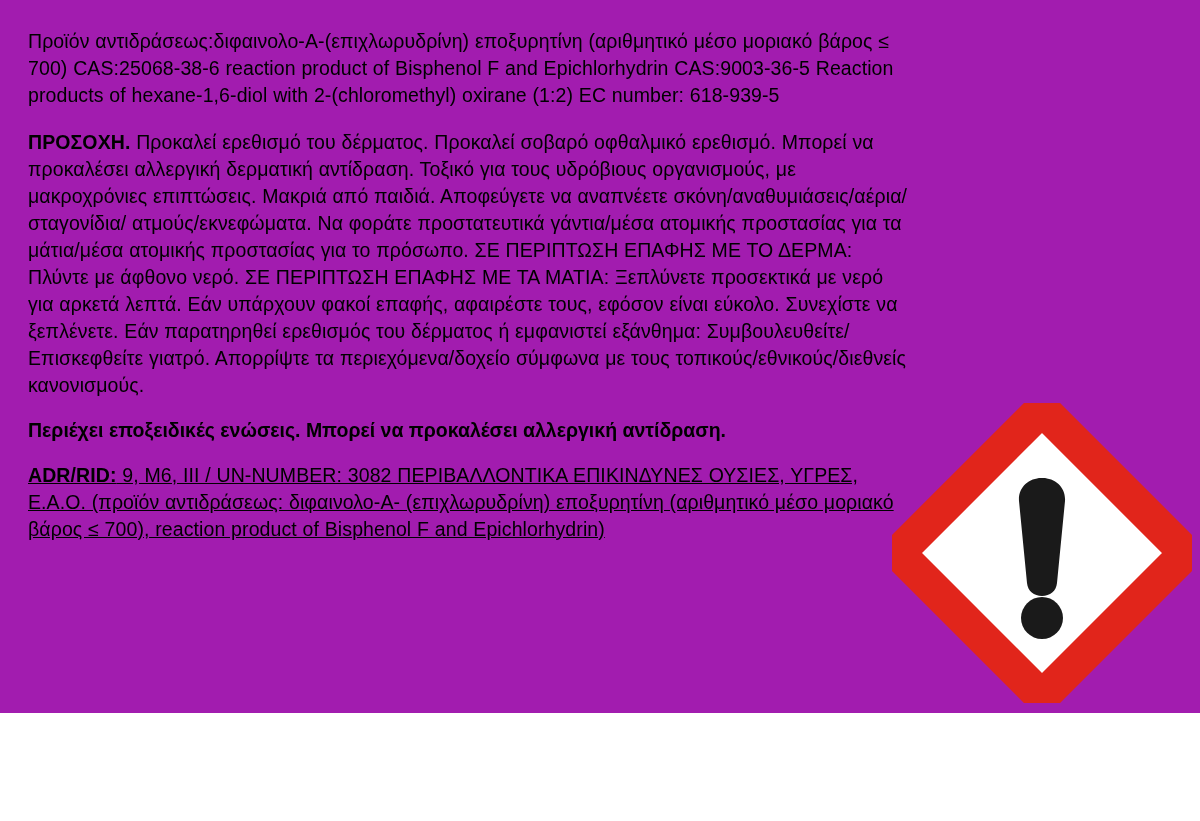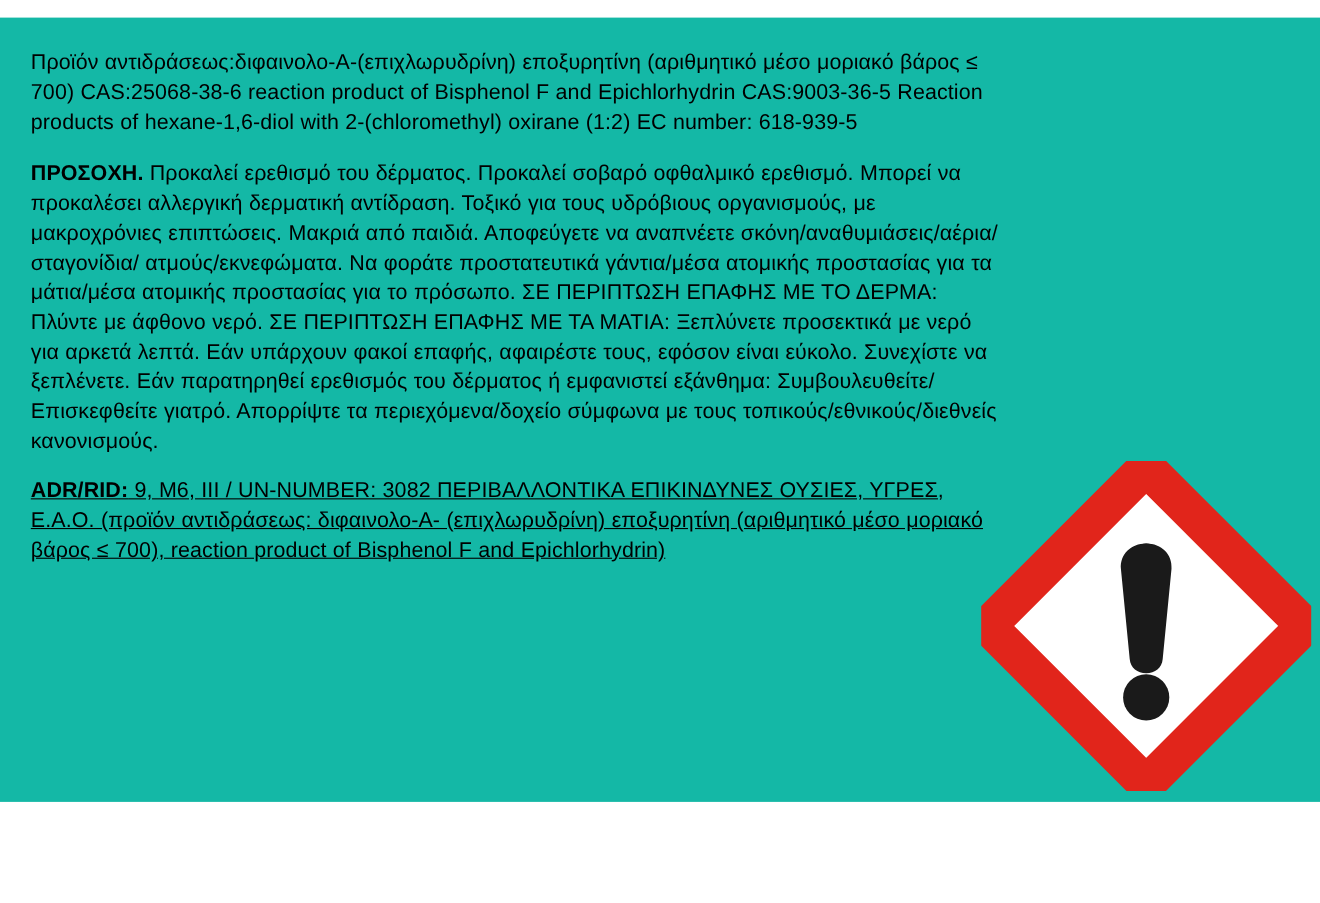--- a/index.html
+++ b/index.html
@@ -14,22 +14,21 @@
     font-family: "Liberation Sans", sans-serif;
     color: #000000;
     overflow: hidden;
   }
   .sheet {
     position: absolute;
     left: 0;
     top: 0;
     width: 1200px;
     height: 713px;
-    background: #14b8a6;
-    margin-top: 16px;
+    background: #a21caf;
   }
   .content {
     position: absolute;
     left: 28px;
     top: 28px;
     width: 880px;
   }
   .block {
     font-size: 19.5px;
     line-height: 27px;
@@ -73,20 +72,21 @@
 <div class="sheet">
 
   <div class="content">
 
     <p class="block tight">Προϊόν αντιδράσεως:διφαινολο-Α-(επιχλωρυδρίνη) εποξυρητίνη (αριθμητικό μέσο μοριακό βάρος ≤ 700)  CAS:25068-38-6 reaction product of Bisphenol F and Epichlorhydrin CAS:9003-36-5 Reaction products of hexane-1,6-diol with 2-(chloromethyl) oxirane (1:2) EC number: 618-939-5</p>
 
     <p class="block">
       <span class="lead">ΠΡΟΣΟΧΗ.</span><span> Προκαλεί ερεθισμό του δέρματος. Προκαλεί σοβαρό οφθαλμικό ερεθισμό. Μπορεί να προκαλέσει αλλεργική δερματική αντίδραση. Τοξικό για τους υδρόβιους οργανισμούς, με μακροχρόνιες επιπτώσεις. Μακριά από παιδιά. Αποφεύγετε να αναπνέετε σκόνη/αναθυμιάσεις/αέρια/σταγονίδια/ ατμούς/εκνεφώματα. Να φοράτε προστατευτικά γάντια/μέσα ατομικής προστασίας για τα μάτια/μέσα ατομικής  προστασίας για το πρόσωπο. ΣΕ ΠΕΡΙΠΤΩΣΗ ΕΠΑΦΗΣ ΜΕ ΤΟ ΔΕΡΜΑ: Πλύντε με άφθονο νερό. ΣΕ ΠΕΡΙΠΤΩΣΗ ΕΠΑΦΗΣ ΜΕ ΤΑ ΜΑΤΙΑ: Ξεπλύνετε προσεκτικά με νερό για αρκετά λεπτά. Εάν υπάρχουν φακοί επαφής, αφαιρέστε τους, εφόσον είναι εύκολο. Συνεχίστε να ξεπλένετε. Εάν παρατηρηθεί ερεθισμός του δέρματος ή εμφανιστεί εξάνθημα: Συμβουλευθείτε/Επισκεφθείτε γιατρό. Απορρίψτε τα περιεχόμενα/δοχείο σύμφωνα με τους τοπικούς/εθνικούς/διεθνείς κανονισμούς.</span>
     </p>
 
+    <p class="bold-para">Περιέχει εποξειδικές ενώσεις. Μπορεί να προκαλέσει αλλεργική αντίδραση.</p>
 
     <p class="block last">
       <span class="lead">ADR/RID:</span><span> 9, M6, III / UN-NUMBER: 3082 ΠΕΡΙΒΑΛΛΟΝΤΙΚΑ ΕΠΙΚΙΝΔΥΝΕΣ ΟΥΣΙΕΣ, ΥΓΡΕΣ, Ε.Α.Ο. (προϊόν αντιδράσεως: διφαινολο-Α- (επιχλωρυδρίνη) εποξυρητίνη (αριθμητικό μέσο μοριακό βάρος ≤ 700), reaction product of Bisphenol F and Epichlorhydrin)</span>
     </p>
 
   </div>
 
   <div class="pictogram-wrap">
     <svg class="pictogram" viewBox="0 0 300 300">
       <polygon points="150,6 294,150 150,294 6,150" fill="#ffffff" stroke="#e1251b" stroke-width="34" stroke-linejoin="miter"></polygon>

